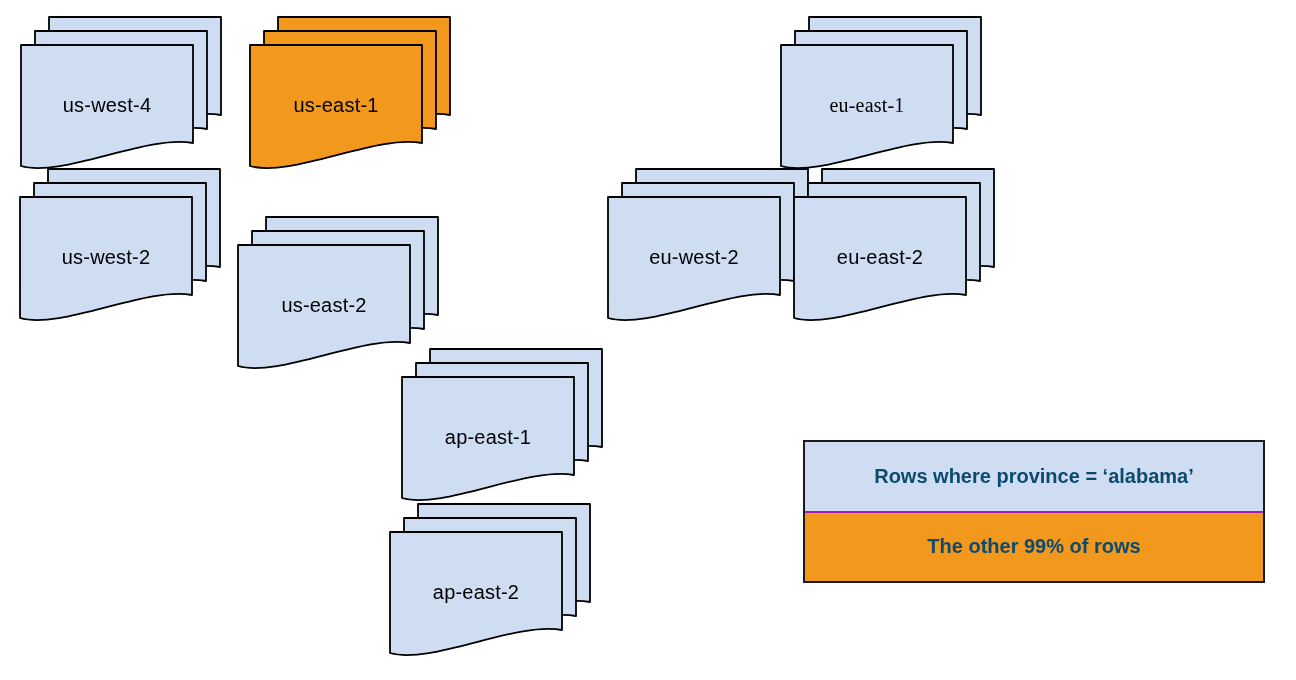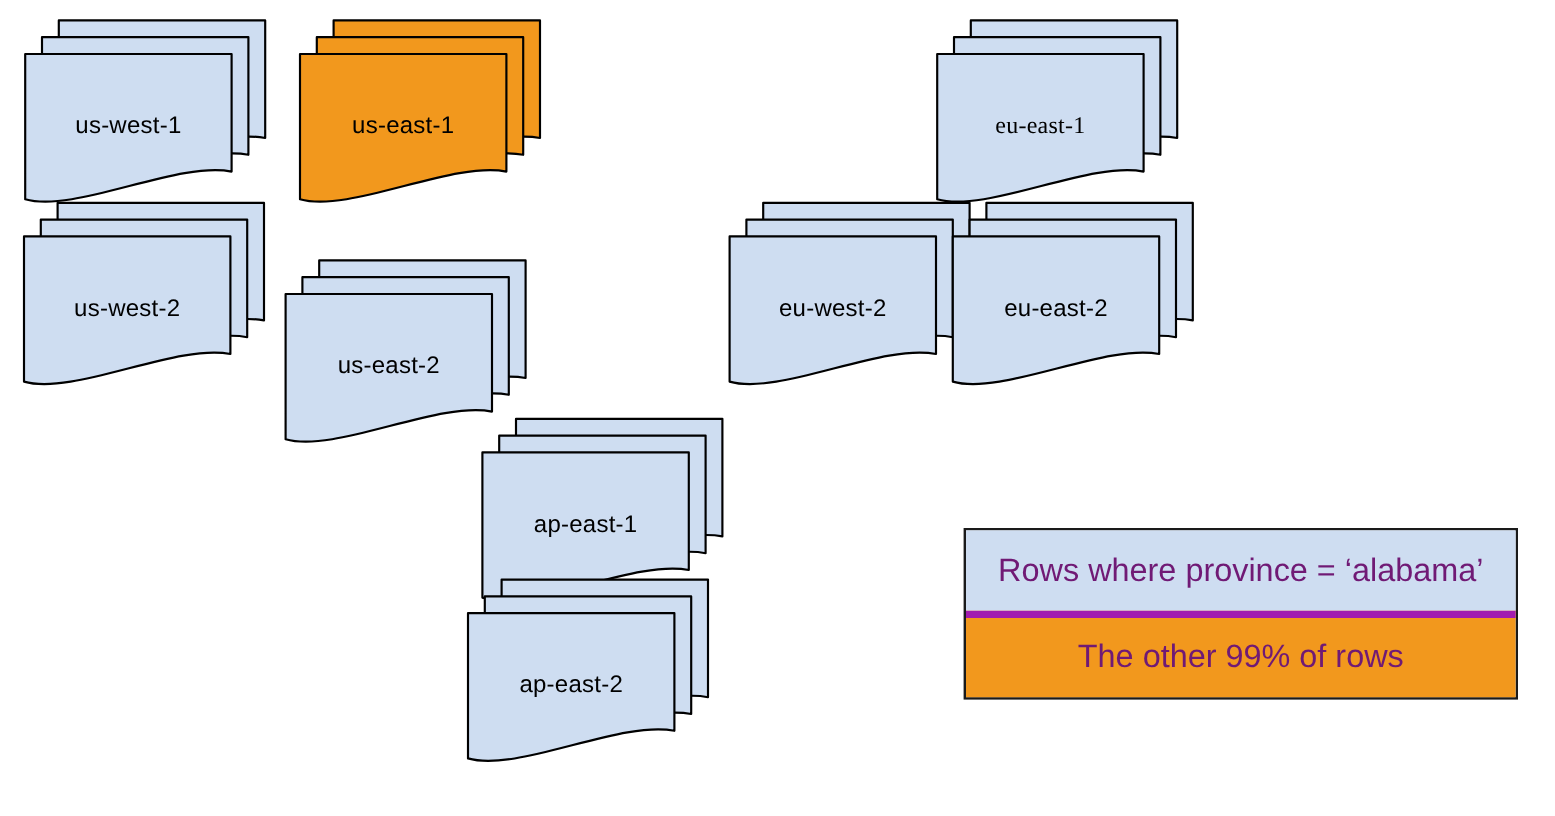--- a/index.html
+++ b/index.html
@@ -54,64 +54,65 @@
   
   .pos-us-west-1 { left: 20px;  top: 16px;  }
   .pos-us-east-1 { left: 249px; top: 16px; padding-left: 12px;  }
   .pos-eu-west-1 { left: 574px; top: 16px;  }
   .pos-eu-east-1 { left: 780px; top: 16px; font-family: Liberation Serif, serif;  }
   .pos-us-west-2 { left: 19px;  top: 168px; }
   .pos-us-east-2 { left: 237px; top: 168px; margin-top: 48px; }
   .pos-eu-west-2 { left: 574px; top: 168px; margin-left: 33px; }
   .pos-eu-east-2 { left: 793px; top: 168px; }
   .pos-ap-east-1 { left: 401px; top: 348px; }
-  .pos-ap-east-2 { left: 389px; top: 482px; padding-left: 47px; }
+  .pos-ap-east-2 { left: 389px; top: 503px; padding-left: 47px; }
 
   
   .legend {
     position: absolute;
     left: 803px;
     top: 440px;
     width: 462px;
     height: 143px;
     border: 2px solid #1a1a1a;
     box-sizing: border-box;
     display: flex;
     flex-direction: column;
   }
   .legend-row {
     flex: 1 1 0;
     display: flex;
     align-items: center;
     justify-content: center;
-    font-size: 27px;
-    color: #701a75;
+    font-size: 20px;
+    color: #0c4a6e;
     white-space: nowrap;
+    font-weight: bold;
   }
   .legend-row.blue   { background: #CEDDF1; }
-  .legend-row.orange { background: #F2981D; border-top: 6px solid #a21caf; }
+  .legend-row.orange { background: #F2981D; border-top: 2px solid #a21caf; }
 </style>
 </head>
 <body>
 
 <svg width="0" height="0" style="position:absolute" aria-hidden="true">
   <defs>
     <path id="docShape" d="M 1 1 H 173 V 99 C 128 90 42 134 1 122 Z"></path>
   </defs>
 </svg>
 
 <div id="canvas">
 
   <div class="stack pos-us-west-1">
     <svg width="204" height="156" viewBox="0 0 204 156">
       <use class="doc" href="#docShape" xlink:href="#docShape" transform="translate(28,0)"></use>
       <use class="doc" href="#docShape" xlink:href="#docShape" transform="translate(14,14)"></use>
       <use class="doc" href="#docShape" xlink:href="#docShape" transform="translate(0,28)"></use>
     </svg>
-    <div class="doc-label">us-west-1</div>
+    <div class="doc-label">us-west-4</div>
   </div>
 
   <div class="stack orange pos-us-east-1">
     <svg width="204" height="156" viewBox="0 0 204 156">
       <use class="doc" href="#docShape" xlink:href="#docShape" transform="translate(28,0)"></use>
       <use class="doc" href="#docShape" xlink:href="#docShape" transform="translate(14,14)"></use>
       <use class="doc" href="#docShape" xlink:href="#docShape" transform="translate(0,28)"></use>
     </svg>
     <div class="doc-label">us-east-1</div>
   </div>

